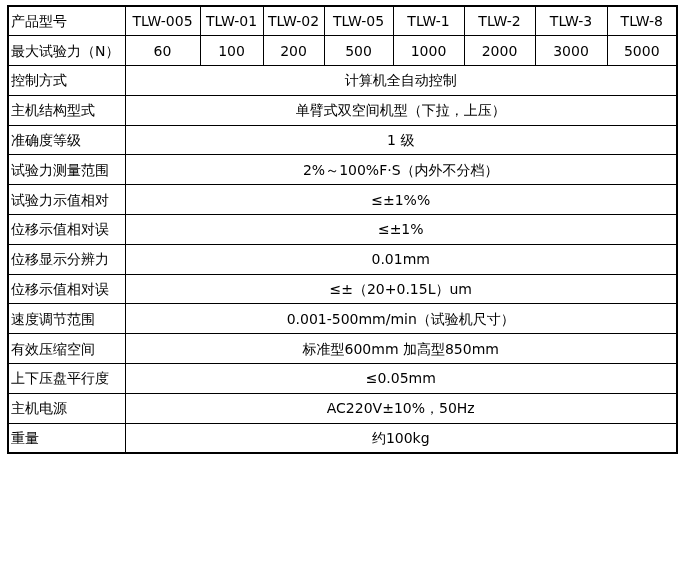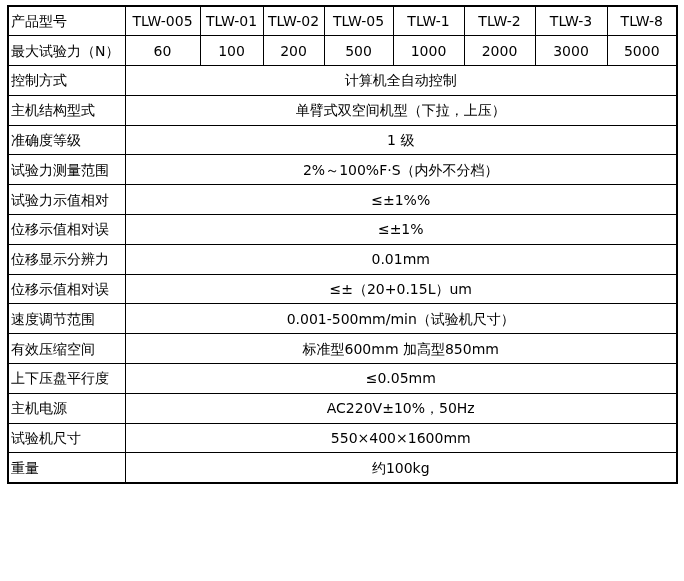--- a/index.html
+++ b/index.html
@@ -129,22 +129,18 @@
       </tr>
       <tr>
         <td class="label">上下压盘平行度</td>
         <td class="val" colspan="8">≤0.05mm</td>
       </tr>
       <tr>
         <td class="label">主机电源</td>
         <td class="val" colspan="8">AC220V±10%，50Hz</td>
       </tr>
       <tr>
-        <td class="label">试验机尺寸</td>
-        <td class="val" colspan="8">550×400×1600mm</td>
-      </tr>
-      <tr>
         <td class="label">重量</td>
         <td class="val" colspan="8">约100kg</td>
       </tr>
     </tbody>
   </table>
 </div>
 
 </body></html>

